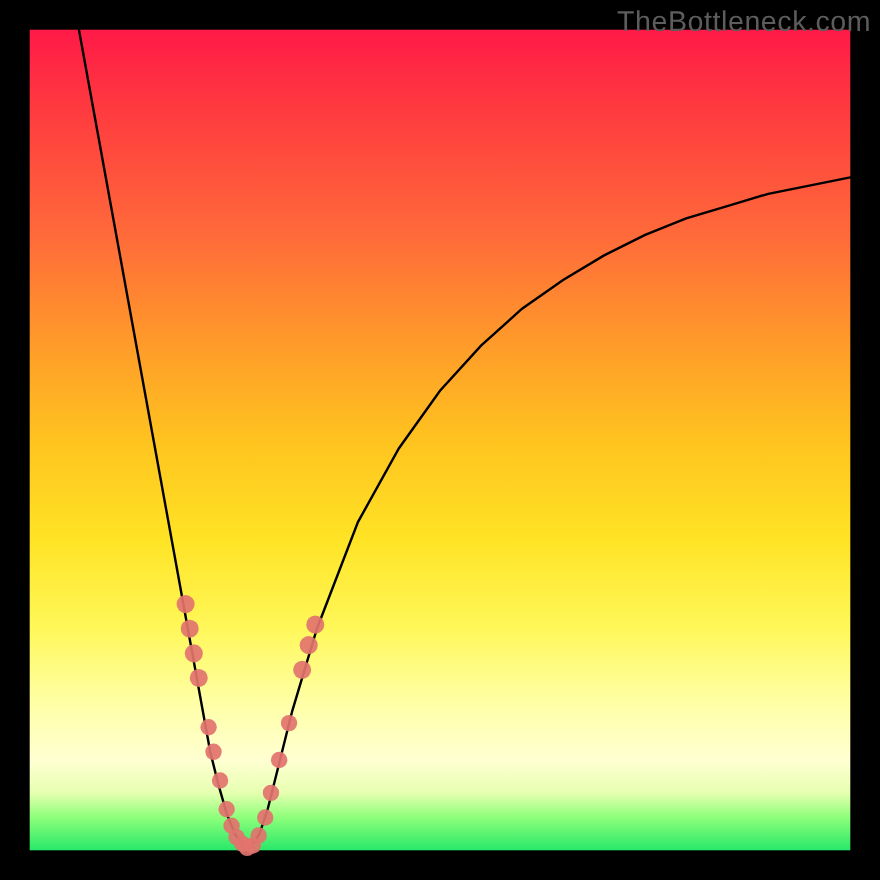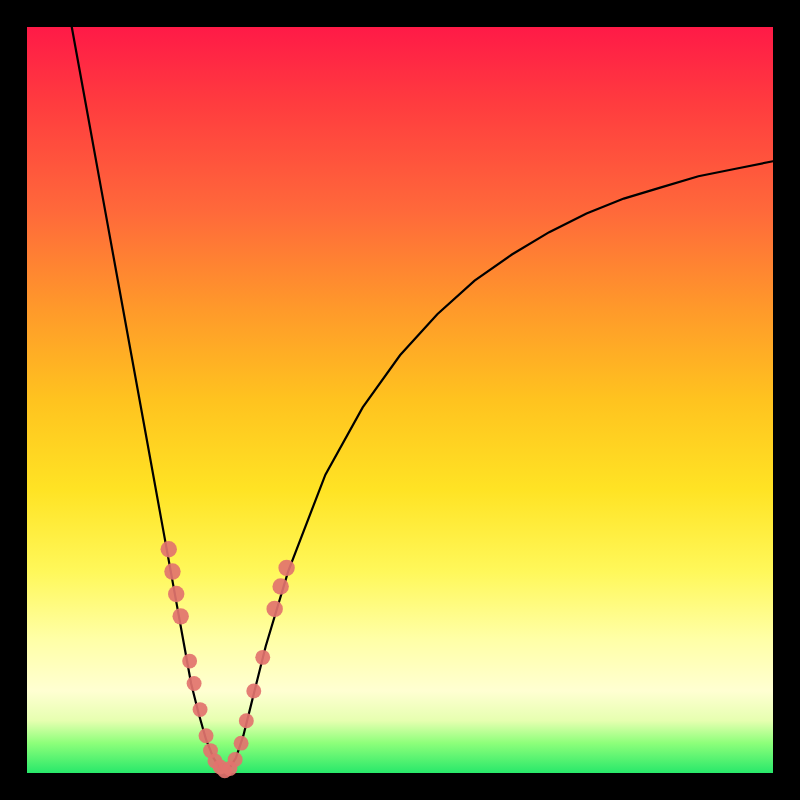--- a/index.html
+++ b/index.html
@@ -87,13 +87,14 @@
           <circle cx="214.10" cy="716.16" r="7.46" fill="#e2736e" fill-opacity="0.92"></circle>
           <circle cx="219.32" cy="693.78" r="7.46" fill="#e2736e" fill-opacity="0.92"></circle>
           <circle cx="226.78" cy="663.94" r="7.46" fill="#e2736e" fill-opacity="0.92"></circle>
           <circle cx="235.74" cy="630.37" r="7.46" fill="#e2736e" fill-opacity="0.92"></circle>
           <circle cx="247.67" cy="581.88" r="8.21" fill="#e2736e" fill-opacity="0.92"></circle>
           <circle cx="253.64" cy="559.50" r="8.21" fill="#e2736e" fill-opacity="0.92"></circle>
           <circle cx="259.61" cy="540.85" r="8.21" fill="#e2736e" fill-opacity="0.92"></circle>
         </g>
     </svg>
   </div>
+  <div class="watermark">TheBottleneck.com</div>
 </div>
 
 </body></html>

